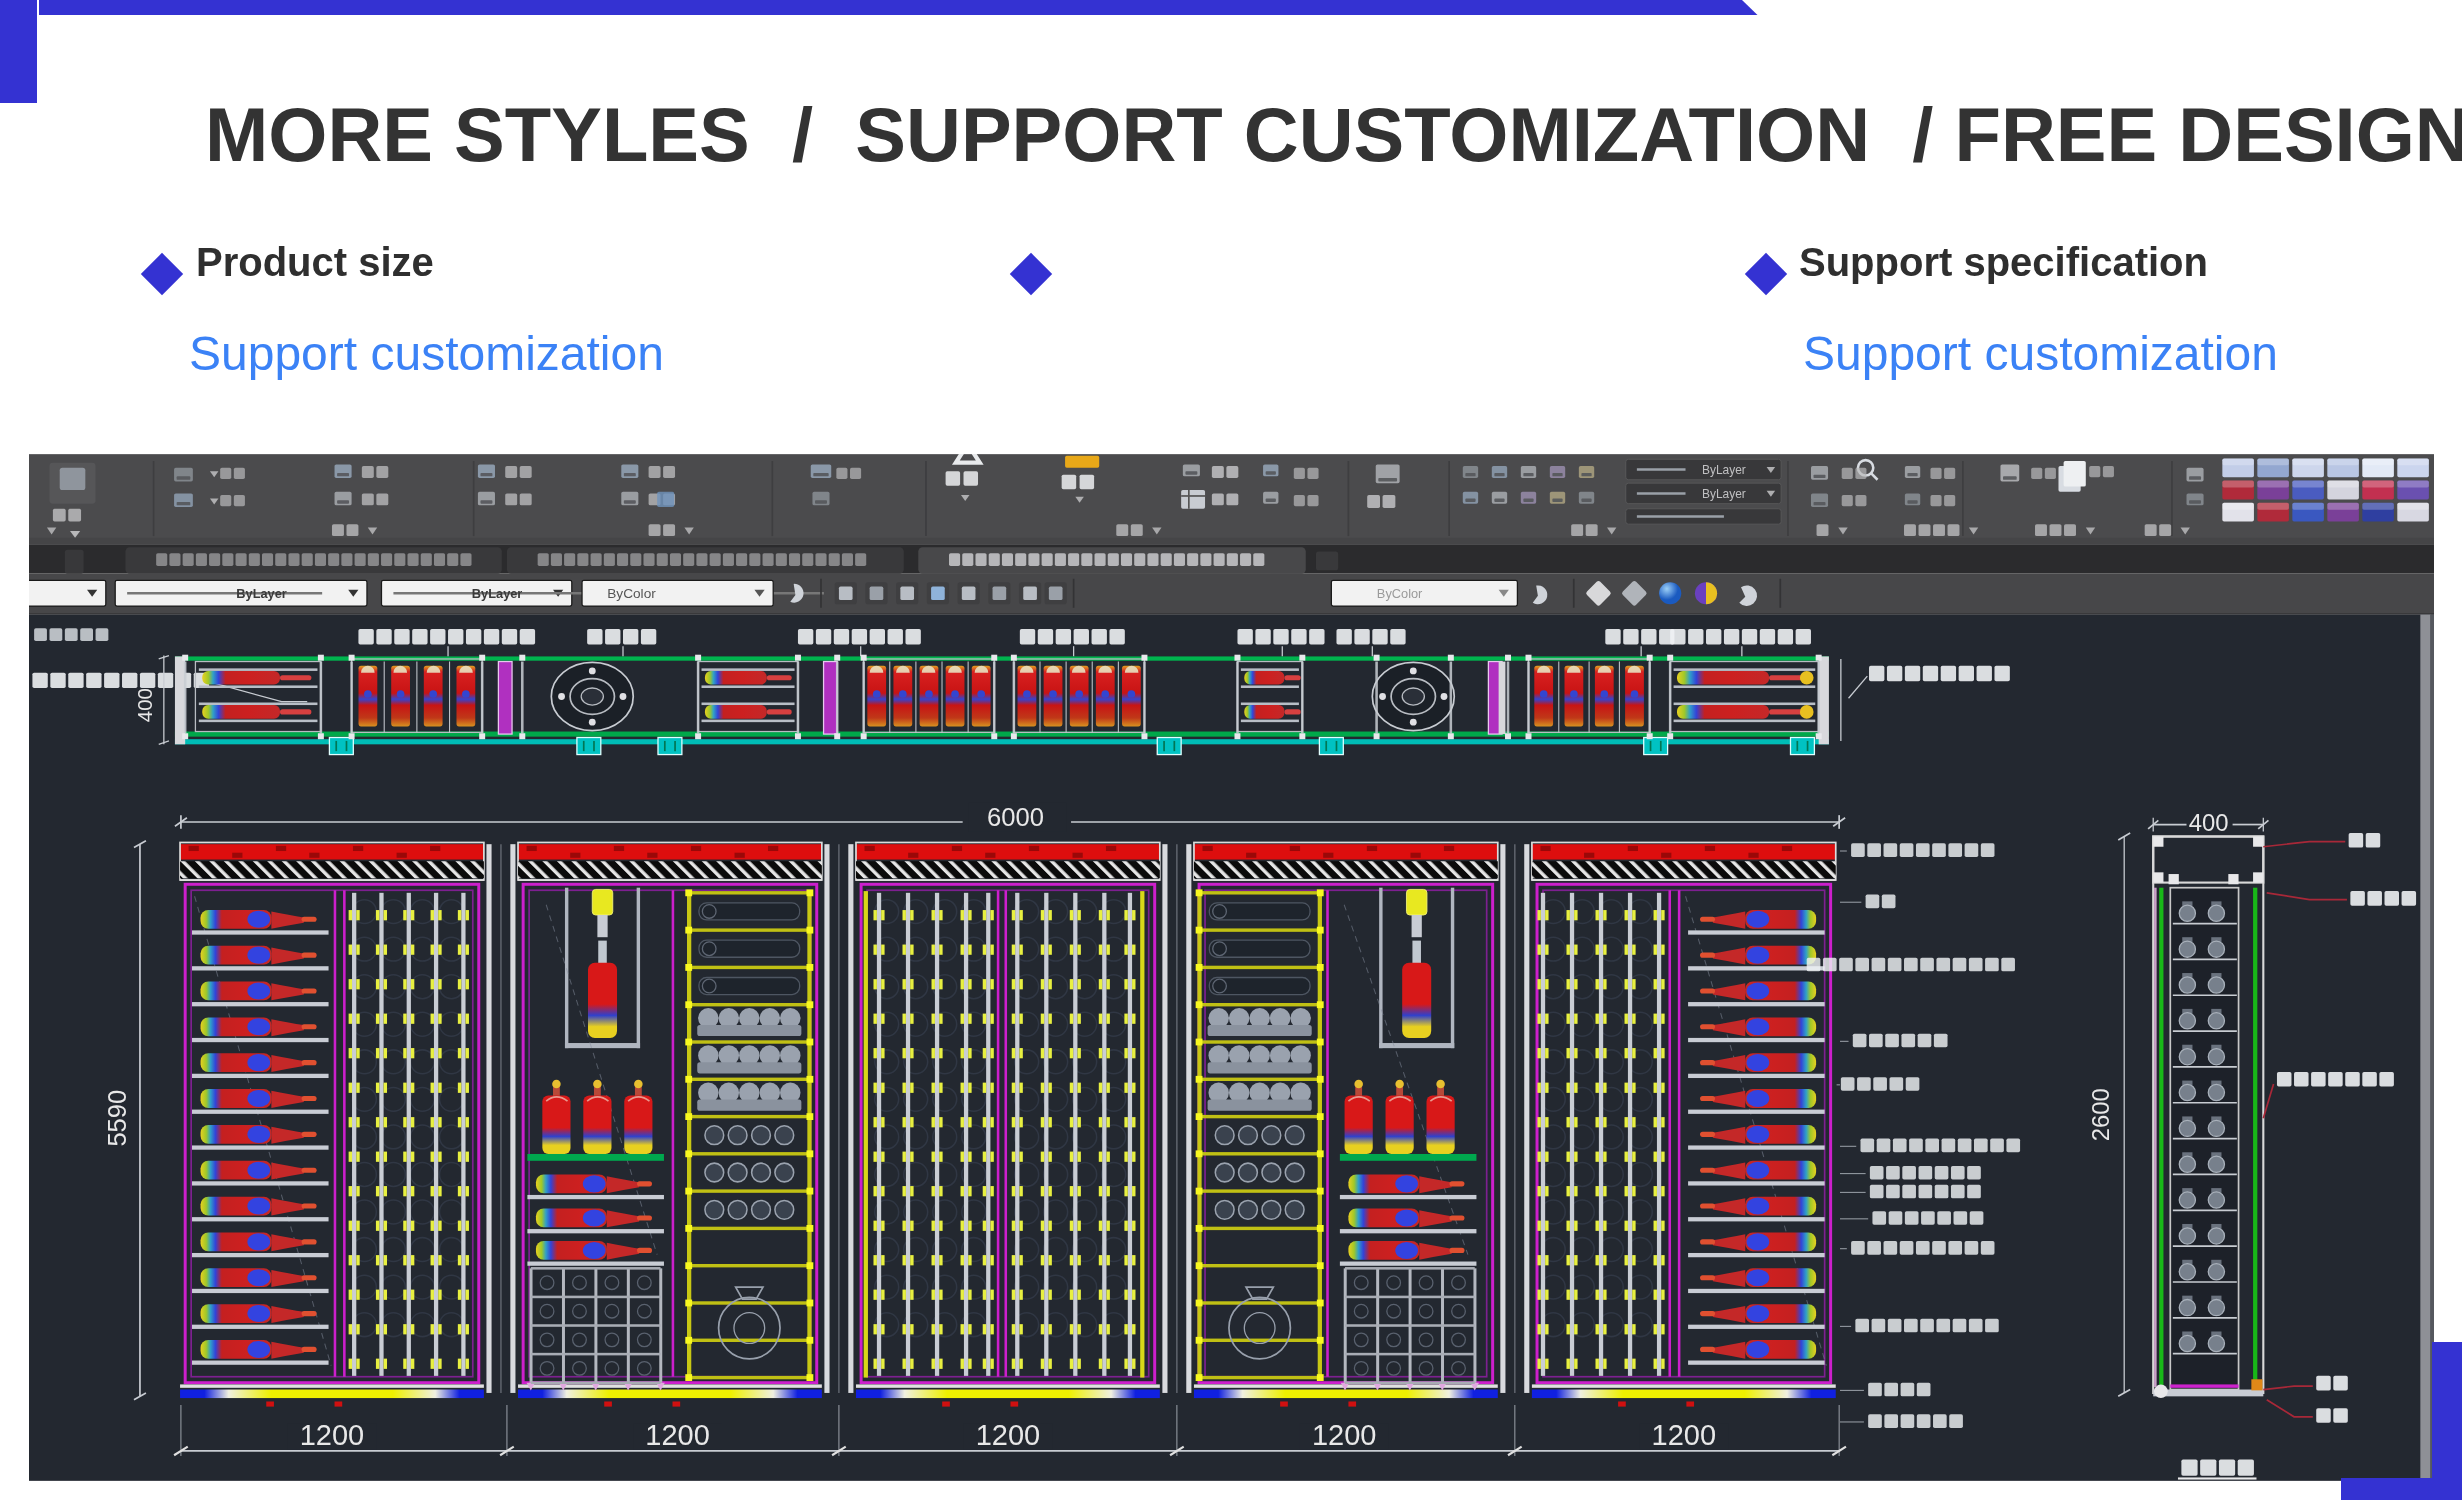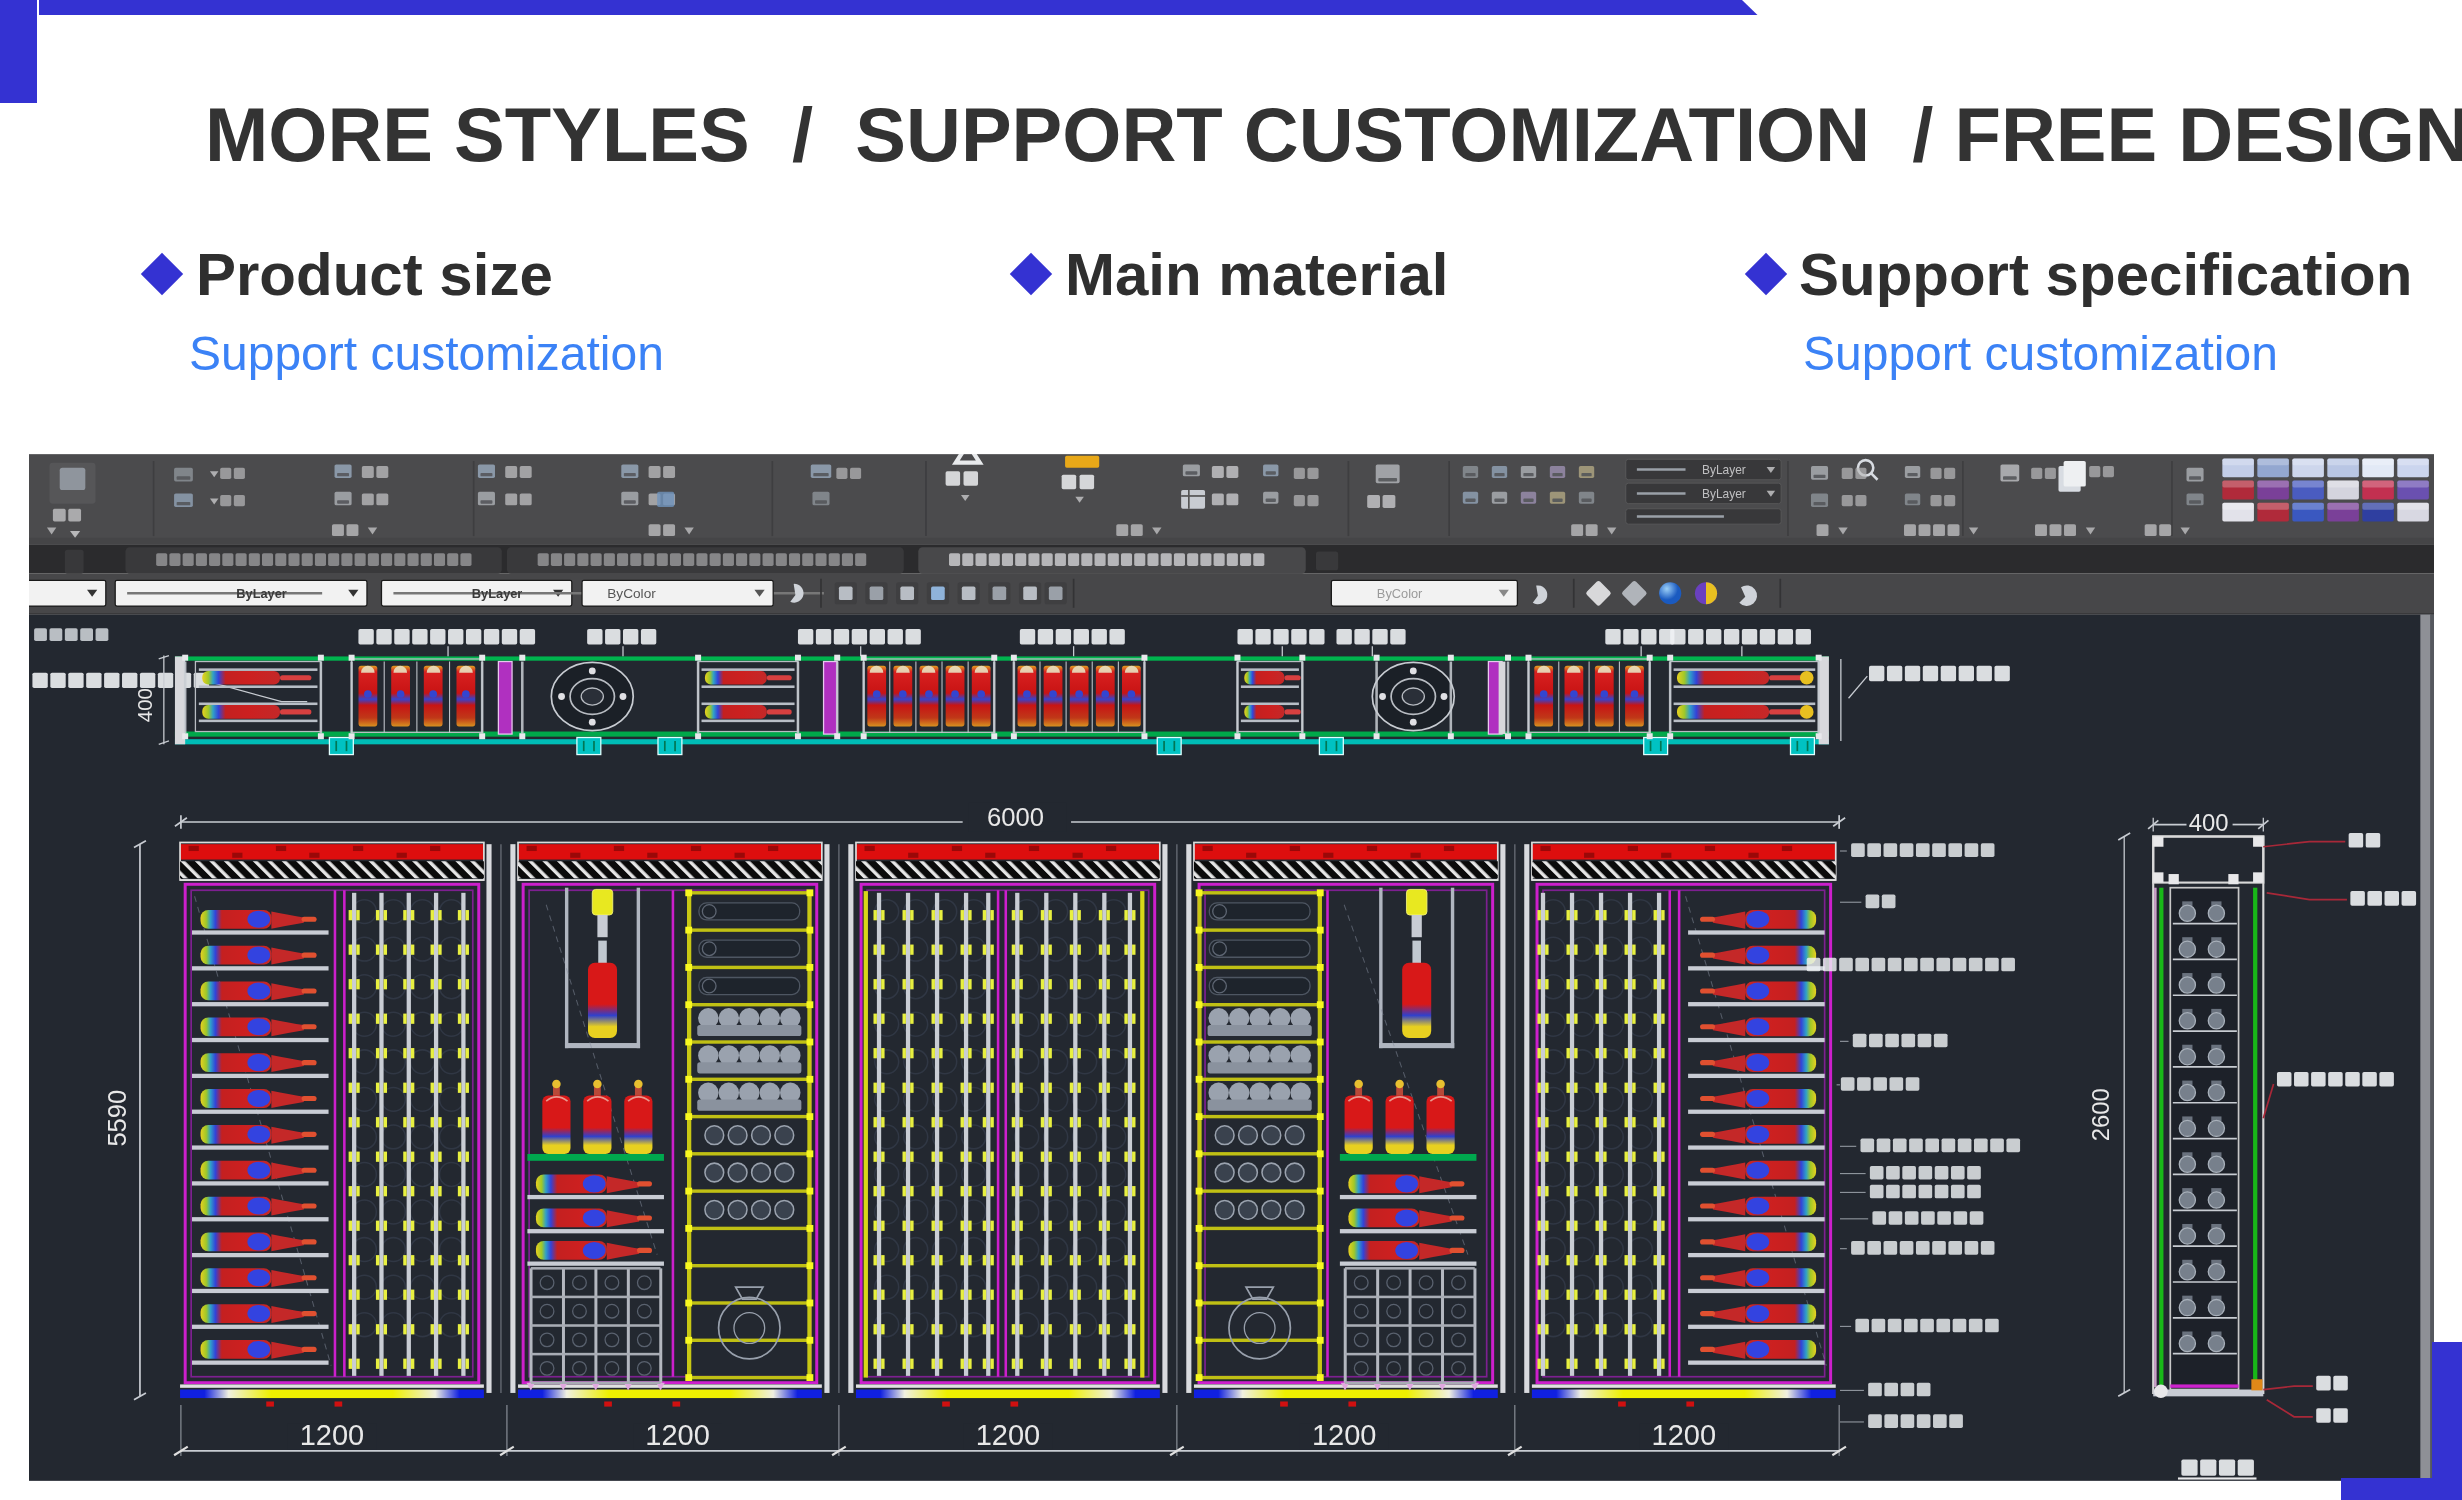--- a/index.html
+++ b/index.html
@@ -1,31 +1,30 @@
 <!DOCTYPE html>
 <html style="font-size:13.7px"><head><meta charset="utf-8">
 <style>
 html,body{margin:0;padding:0;background:#fff;}
 #page{position:relative;width:2462px;height:1500px;overflow:hidden;background:#fff;font-family:"Liberation Sans",sans-serif;}
 .abs{position:absolute;}
 .blue{background:#3432d2;}
 .diamond{position:absolute;width:30px;height:30px;background:#3432d2;transform:rotate(45deg);}
-.ft{position:absolute;font-weight:bold;font-size:60px;color:#2f2f2f;letter-spacing:0px;white-space:nowrap;}
+.ft{position:absolute;font-weight:bold;font-size:40px;color:#2f2f2f;letter-spacing:0px;white-space:nowrap;}
 .fs{position:absolute;font-weight:normal;font-size:48px;color:#3b82f6;white-space:nowrap;}
 </style></head>
 <body>
 <div id="page">
   <div class="abs blue" style="left:0;top:0;width:37px;height:103px;"></div>
   <div class="abs blue" style="left:39px;top:0;width:1719px;height:15.4px;clip-path:polygon(0 0,1703px 0,1719px 15.4px,0 15.4px);"></div>
   <div class="abs" style="left:205px;top:91px;width:2065px;font-size:76px;font-weight:bold;color:#333;white-space:nowrap;">MORE STYLES&nbsp; /&nbsp; SUPPORT CUSTOMIZATION&nbsp; / FREE DESIGN</div>
   <div class="diamond" style="left:147px;top:259px;"></div>
   <div class="diamond" style="left:1016px;top:259px;"></div>
   <div class="diamond" style="left:1751px;top:259px;"></div>
   <div class="ft" style="left:196px;top:240px;">Product size</div>
-  <div class="ft" style="left:1065px;top:240px;">Main material</div>
   <div class="ft" style="left:1799px;top:240px;">Support specification</div>
   <div class="fs" style="left:189px;top:326px;">Support customization</div>
   <div class="fs" style="left:1803px;top:326px;">Support customization</div>
   <svg class="abs" style="left:29px;top:454px;" width="2405" height="1027" viewBox="34 532 2818 1203">
   <defs>
 <pattern id="hatch" width="12" height="12" patternTransform="rotate(-45)" patternUnits="userSpaceOnUse">
   <rect width="12" height="12" fill="#0b0b0b"></rect>
           <rect width="4" height="12" fill="#e6e6e6"></rect>
 </pattern>
 <linearGradient id="lb" x1="0" y1="0" x2="1" y2="0">

